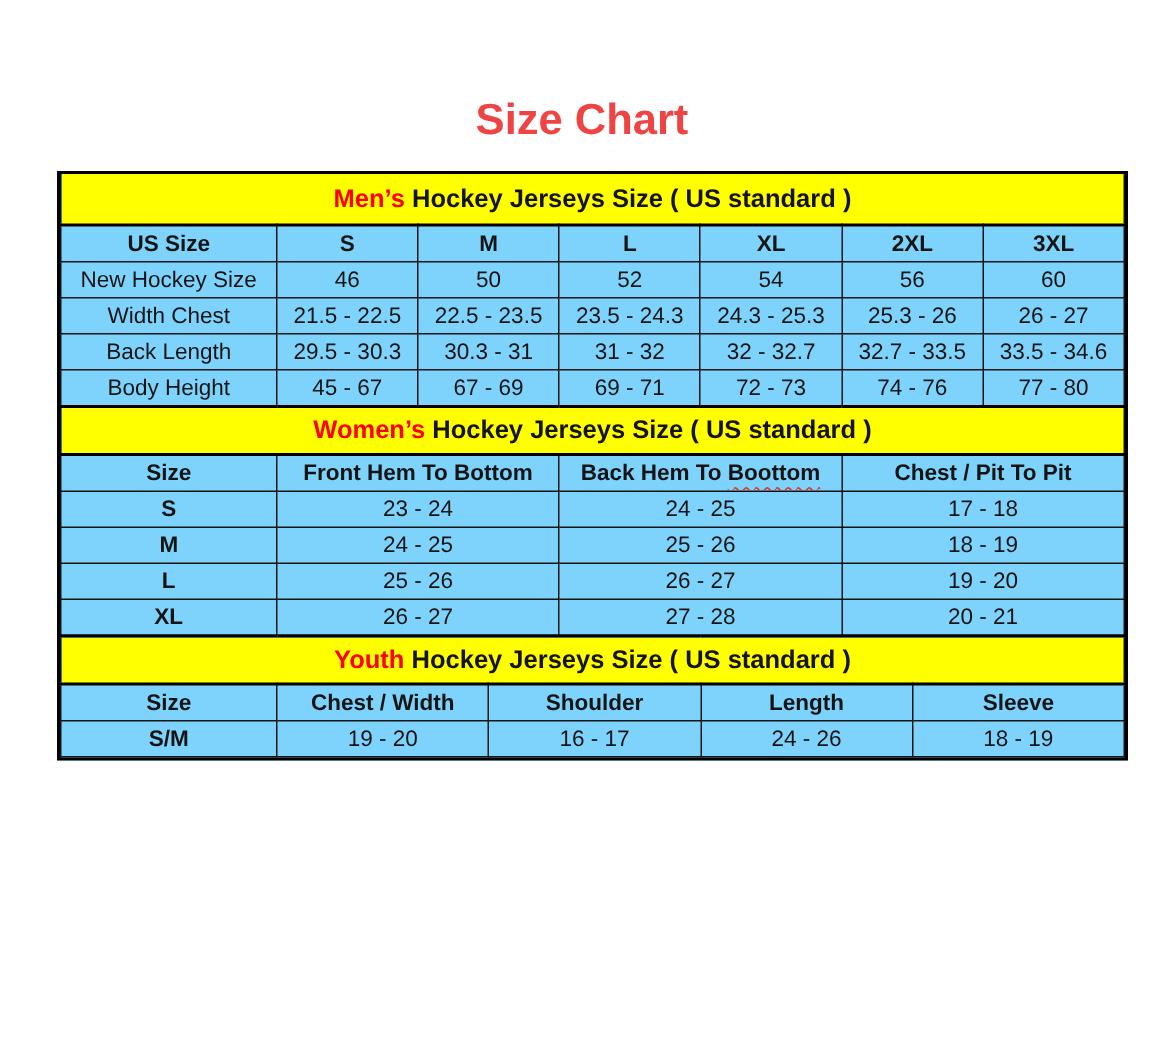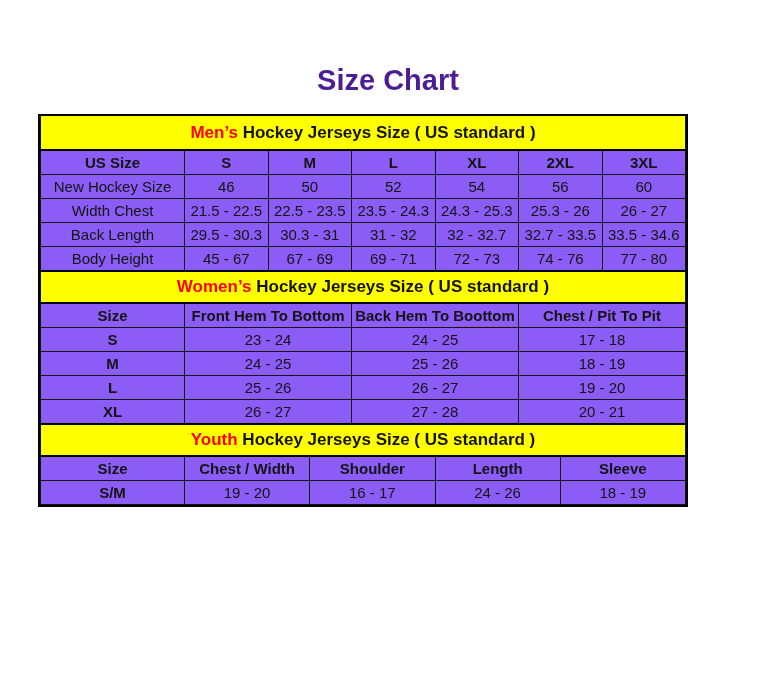--- a/index.html
+++ b/index.html
@@ -7,27 +7,27 @@
   body {
     width: 776px; height: 692px; overflow: hidden;
     background: #ffffff;
     font-family: "Liberation Sans", sans-serif;
     color: #141414;
   }
   .title {
     margin: 0; padding-top: 64px;
     text-align: center;
     font-size: 29px; font-weight: 700;
-    color: #4c1d95;
+    color: #ef4444;
   }
   .wrap {
     margin: 17px 40px 0 38px;
-    width: 650px;
+    width: 714px;
     border: 2px solid #000;
-    background: #8b5cf6;
+    background: #7dd3fc;
   }
   table.section-table {
     width: 100%;
     border-collapse: collapse;
     table-layout: fixed;
   }
   table.section-table + table.section-table { margin-top: -1px; padding-left: 12px; }
   th, td {
     border: 1px solid #141414;
     text-align: center;

